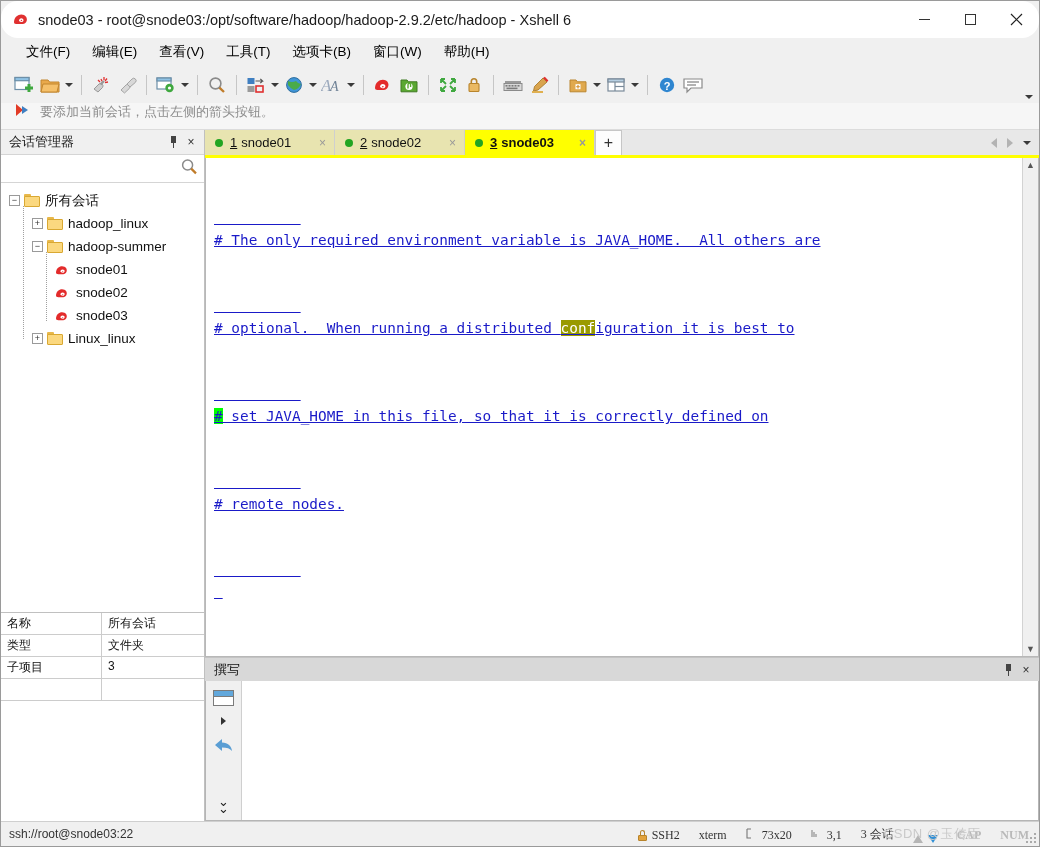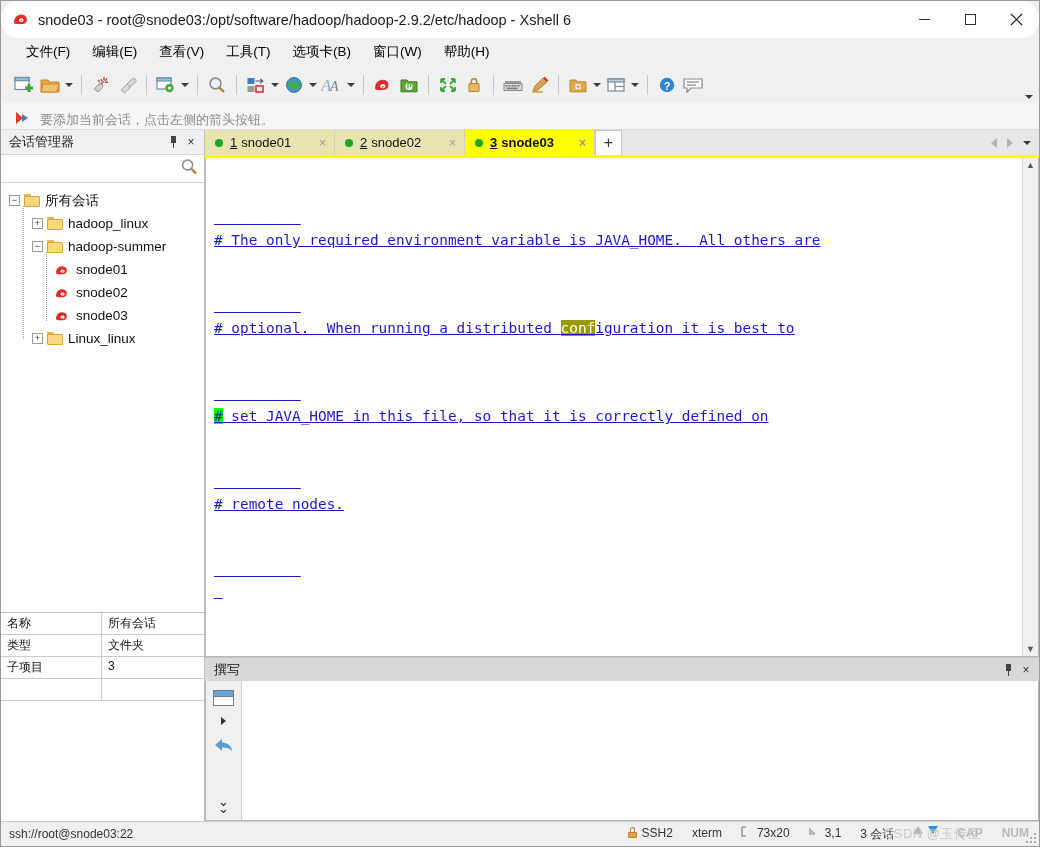--- a/index.html
+++ b/index.html
@@ -107,21 +107,21 @@
     padding-left: 16px; flex: none;
     position: relative;
   }
   .addrbar .addr-text {
     font-size: 13px; color: #7b7b7b; margin-left: 9px;
   }
   .addr-caret { position: absolute; right: 10px; top: 8px; }
   .hintbar {
     height: 27px;
     background: #f6f6f6;
-    display: flex; align-items: flex-end;
+    display: flex; align-items: flex-start;
     padding-left: 14px; flex: none;
     border-bottom: 1px solid #dcdcdc;
   }
   .hintbar .hint-text { font-size: 13px; color: #8d8d8d; margin-left: 8px; }
   .lock-ico {
     width: 11px; height: 13px; position: relative; flex: none;
   }
   .lock-body { position: absolute; bottom: 0; width: 11px; height: 8px; background: #e3a33c; border: 1px solid #b8842c; border-radius: 1px; }
   .lock-shackle { position: absolute; top: 0; left: 2.5px; width: 6px; height: 6px; border: 1.5px solid #b8842c; border-bottom: none; border-radius: 3px 3px 0 0; }
 
@@ -267,21 +267,21 @@
   
   .statusbar {
     height: 25px; flex: none; background: #f0f0f0;
     border-top: 1px solid #cfcfcf;
     display: flex; align-items: center;
     font-size: 12px; color: #333;
     padding: 0 10px 0 8px;
     position: relative;
   }
   .sb-left { flex: 1; white-space: nowrap; }
-  .sb-items { display: flex; align-items: flex-start; gap: 19px; }
+  .sb-items { display: flex; align-items: flex-end; gap: 19px; font-family: Liberation Serif, serif; }
   .sb-item { display: flex; align-items: center; gap: 5px; white-space: nowrap; }
   .sb-dim { color: #b9b9b9; font-weight: bold; }
   .arrow-up { width:0;height:0;border-left:5px solid transparent;border-right:5px solid transparent;border-bottom:8px solid #b5b5b5;}
   .arrow-dn { width:0;height:0;border-left:5px solid transparent;border-right:5px solid transparent;border-top:8px solid #2f8fd6;}
   .watermark {
     position: absolute; right: 58px; top: 3px;
     font-size: 13px; color: #c9c9c9; white-space: nowrap;
     letter-spacing: 0.5px;
   }
   .grip { position: absolute; right: 3px; bottom: 3px; width: 10px; height: 10px; }

